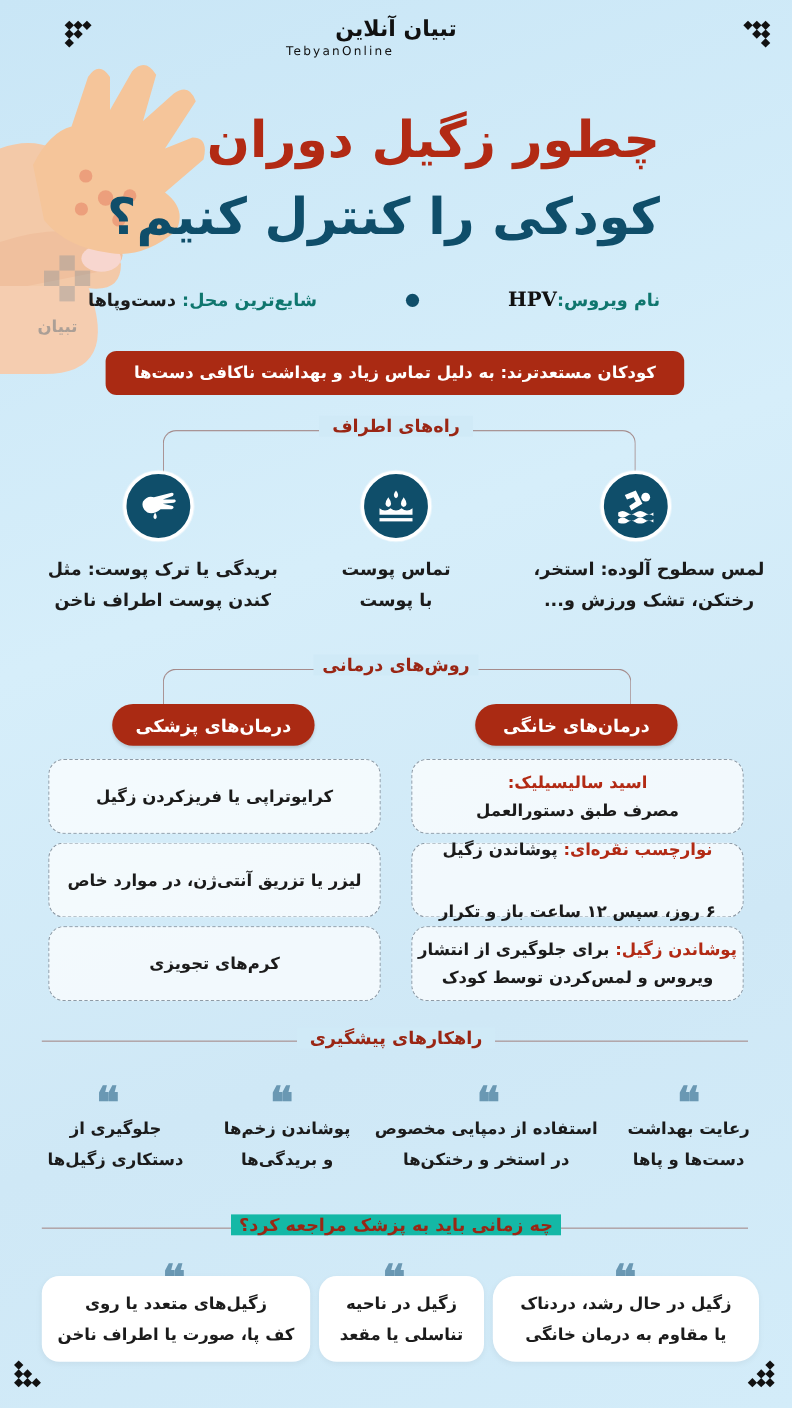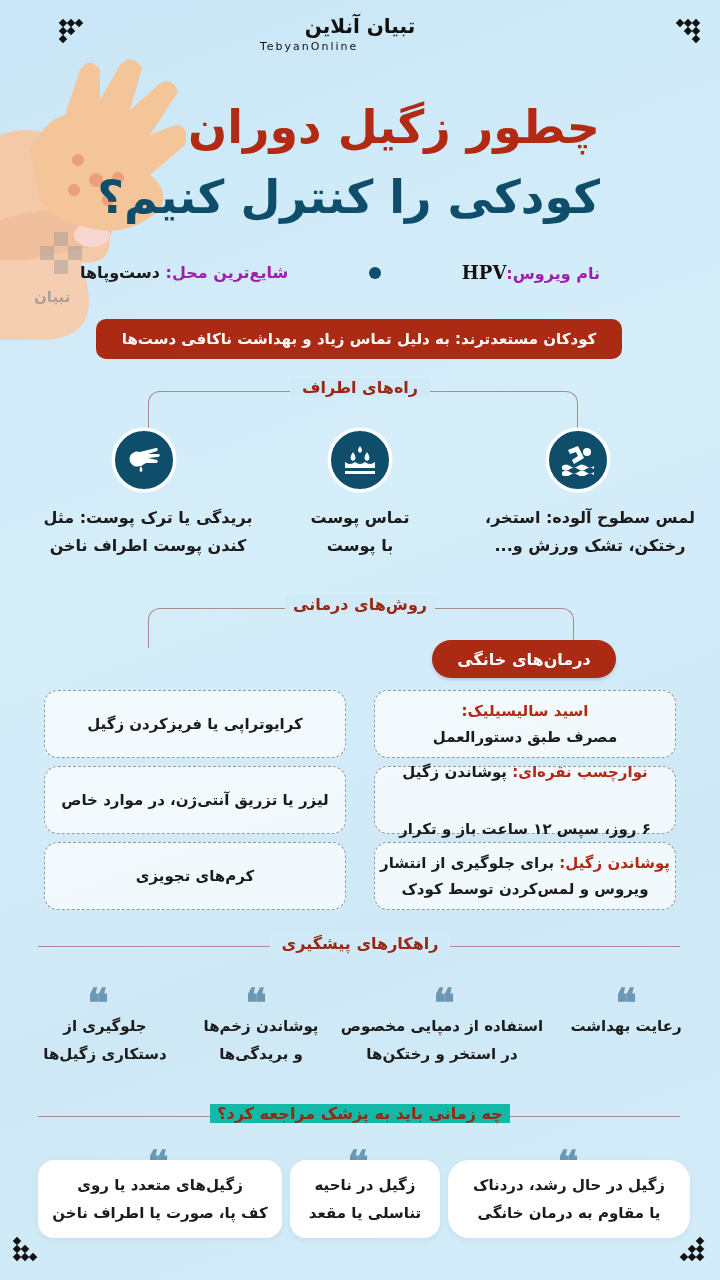--- a/index.html
+++ b/index.html
@@ -27,21 +27,21 @@
 
   
   .title1 { right: 120px; top: 100px; font-size: 46px; font-weight: 800; color: #b22a14; white-space: nowrap; }
   .title2 { right: 120px; top: 170px; font-size: 46px; font-weight: 800; color: #0f4e6a; white-space: nowrap; }
 
   .watermark { left: 36px; top: 232px; width: 50px; height: 80px; opacity: 0.45; }
   .wm-text { left: 34px; top: 288px; font-size: 15px; font-weight: 700; color: #8c8c8c; opacity: 0.7; }
 
   
   .info-row { left: 80px; top: 262px; width: 520px; display: flex; justify-content: space-between; align-items: center; font-size: 16px; font-weight: 700; }
-  .info-label { color: #a21caf; }
+  .info-label { color: #0f766e; }
   .info-val { color: #1b1b1b; }
   .info-dot { width: 12px; height: 12px; border-radius: 50%; background: #0f4e6a; display: inline-block; }
   .hpv { font-family: "DejaVu Serif", serif; font-size: 18px; font-weight: 700; color: #111; }
 
   .banner { left: 96px; top: 319px; width: 526px; height: 40px; background: #aa2a13; border-radius: 10px; color: #fff; font-size: 15px; font-weight: 700; display: flex; align-items: center; justify-content: center; }
 
   
   .sec-title { font-size: 16px; font-weight: 800; color: #9a2614; white-space: nowrap; background: transparent; text-align: center; }
   .bracket { border: 1.2px solid #a58b8b; border-bottom: none; border-radius: 12px 12px 0 0; }
   .hline { height: 1.2px; background: #a58b8b; }
@@ -183,20 +183,21 @@
   </div>
   <div class="abs t-text rtl" style="left:38px;top:504px;">
     <div>بریدگی یا ترک پوست: مثل</div>
     <div>کندن پوست اطراف ناخن</div>
   </div>
 
   <div class="abs bracket" style="left:148px;top:608px;width:426px;height:40px;"></div>
   <div class="abs sec-title rtl" style="left:285px;top:595px;width:150px;background:#d0eaf7;">روش‌های درمانی</div>
 
   <div class="abs pill rtl" style="left:432px;top:640px;width:184px;">درمان‌های خانگی</div>
+  <div class="abs pill rtl" style="left:102px;top:640px;width:184px;">درمان‌های پزشکی</div>
 
   <div class="abs card rtl" style="left:374px;top:690px;width:302px;height:68px;">
     <div class="red">اسید سالیسیلیک:</div>
     <div>مصرف طبق دستورالعمل</div>
   </div>
   <div class="abs card rtl" style="left:374px;top:766px;width:302px;height:68px;gap:31px;">
     <div><span class="red">نوارچسب نقره‌ای:</span> <span>پوشاندن زگیل</span></div>
     <div>۶ روز، سپس ۱۲ ساعت باز و تکرار</div>
   </div>
   <div class="abs card rtl" style="left:374px;top:842px;width:302px;height:68px;text-align:right;">
@@ -211,20 +212,21 @@
   <div class="abs hline" style="left:38px;top:946px;width:642px;"></div>
   <div class="abs sec-title rtl" style="left:270px;top:934px;width:180px;background:#d0eaf7;">راهکارهای پیشگیری</div>
 
   <div class="abs quote" style="left:586px;top:988px;width:80px;">❝</div>
   <div class="abs quote" style="left:404px;top:988px;width:80px;">❝</div>
   <div class="abs quote" style="left:216px;top:988px;width:80px;">❝</div>
   <div class="abs quote" style="left:58px;top:988px;width:80px;">❝</div>
 
   <div class="abs p-text rtl" style="left:556px;top:1012px;width:140px;">
     <div>رعایت بهداشت</div>
+    <div>دست‌ها و پاها</div>
   </div>
   <div class="abs p-text rtl" style="left:334px;top:1012px;width:216px;">
     <div>استفاده از دمپایی مخصوص</div>
     <div>در استخر و رختکن‌ها</div>
   </div>
   <div class="abs p-text rtl" style="left:196px;top:1012px;width:130px;">
     <div>پوشاندن زخم‌ها</div>
     <div>و بریدگی‌ها</div>
   </div>
   <div class="abs p-text rtl" style="left:30px;top:1012px;width:150px;">

